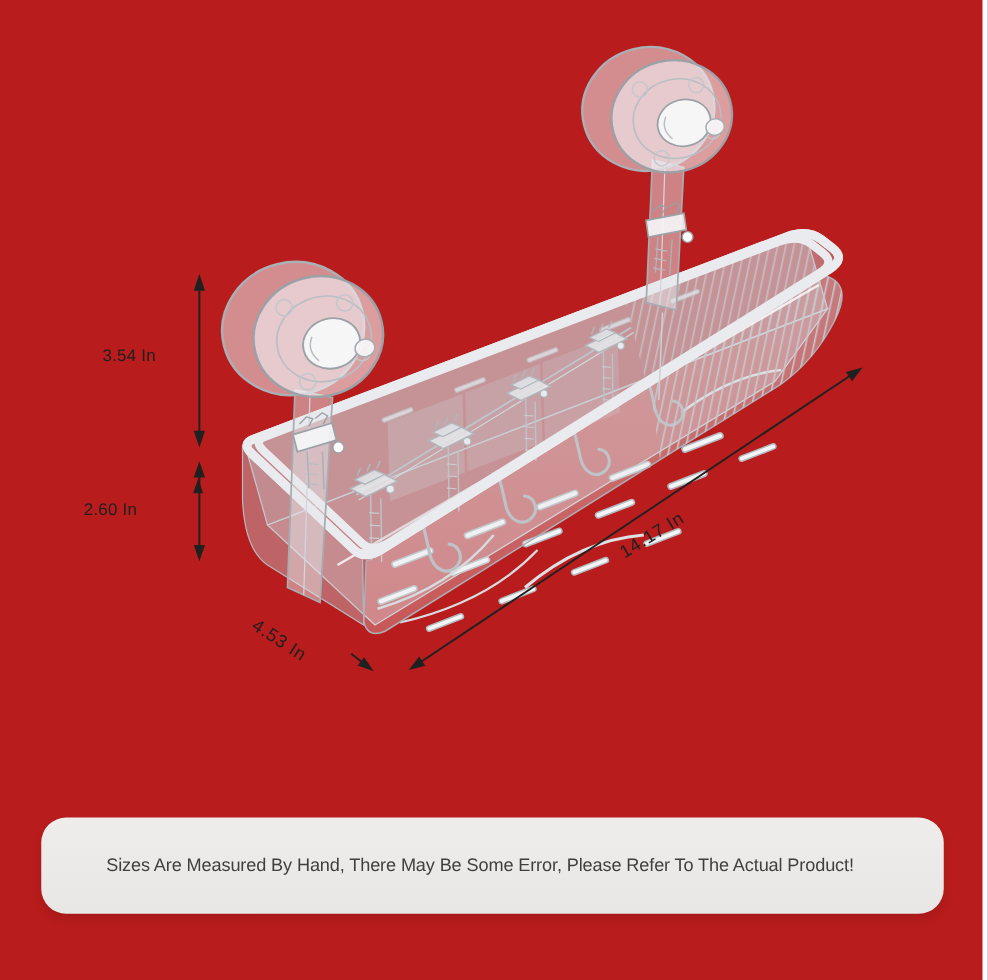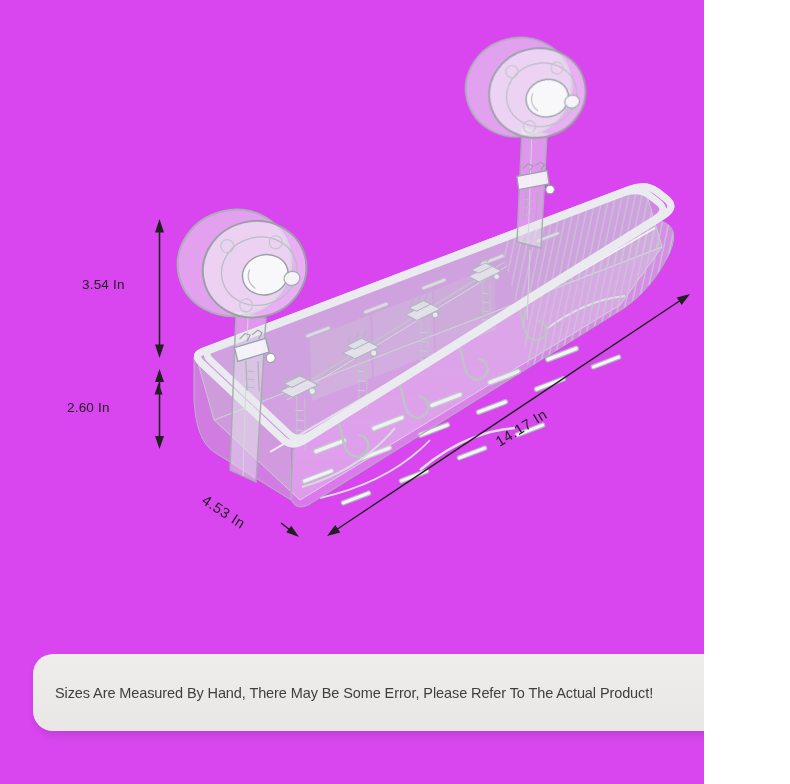--- a/index.html
+++ b/index.html
@@ -1,24 +1,24 @@
 <!DOCTYPE html>
 <html><head>
 <meta charset="utf-8">
 <style>
   html,body{margin:0;padding:0;background:#ffffff;}
-  #stage{position:relative;width:704px;height:784px;background:#d946ef;overflow:hidden;
+  #stage{position:relative;width:786px;height:784px;background:#b91c1c;overflow:hidden;
          font-family:"Liberation Sans",sans-serif;}
   #art{position:absolute;left:0;top:0;}
   .dim-label{font-family:"Liberation Sans",sans-serif;font-size:13.5px;fill:#202020;letter-spacing:.2px;}
   .dim-label-rot{font-family:"Liberation Sans",sans-serif;font-size:14.5px;fill:#202020;letter-spacing:.6px;}
   #disclaimer-bar{position:absolute;left:33px;top:654px;width:722px;height:77px;
          background:linear-gradient(#efecec,#e9e6e6);border-radius:20px;
          box-shadow:0 5px 9px -2px rgba(0,0,0,.13);
-         display:flex;align-items:center;box-sizing:border-box;padding-left:22px;}
+         display:flex;align-items:center;box-sizing:border-box;padding-left:52px;}
   #disclaimer-bar span{font-size:14.5px;color:#3f3f3f;letter-spacing:-0.1px;}
 </style>
 </head>
 <body>
 
 <div id="stage">
 
 <svg id="art" width="790" height="784" viewBox="0 0 790 784">
   <defs>
     <pattern id="ribPat" width="6.4" height="12" patternUnits="userSpaceOnUse" patternTransform="rotate(12)">

